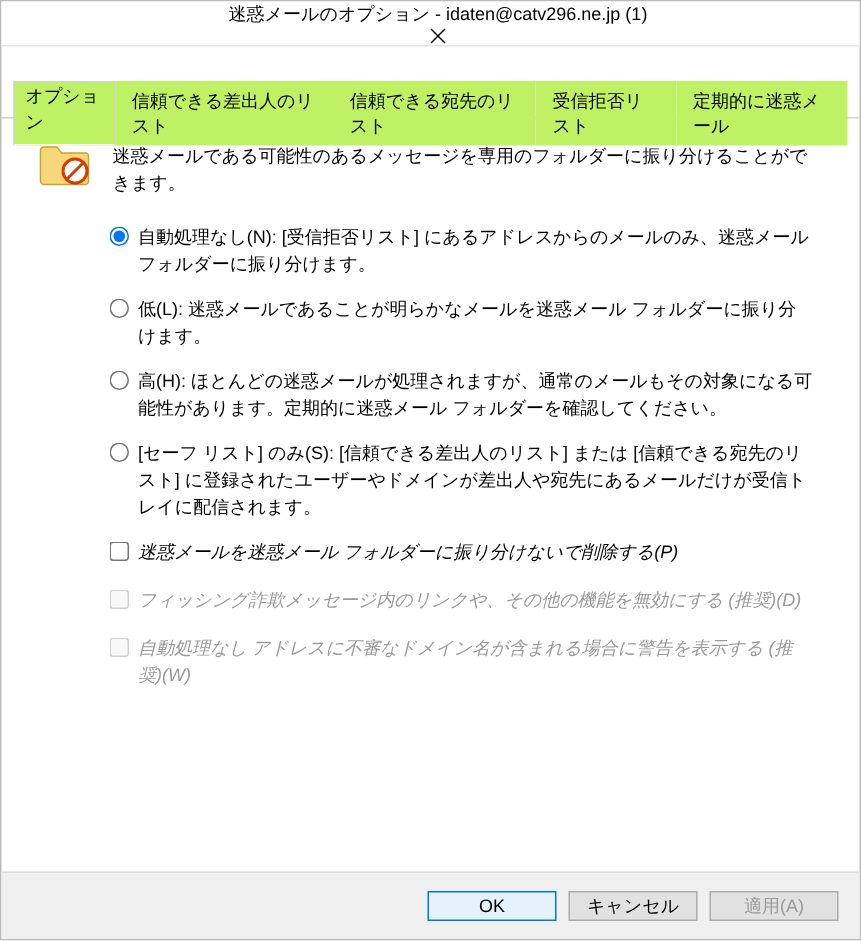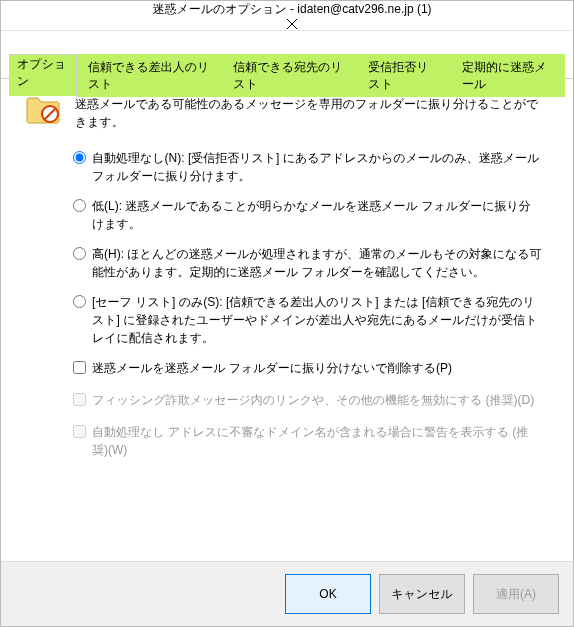--- a/index.html
+++ b/index.html
@@ -108,35 +108,35 @@
     align-items: flex-start;
     gap: 6px;
     margin-bottom: 14px;
     line-height: 1.5;
   }
   .check-item input[type=checkbox] {
     margin: 2px 0 0 0;
     flex-shrink: 0;
   }
   .check-item.disabled label { color: #9a9a9a; }
-  .check-item label { cursor: pointer; }
+  .check-item label { cursor: pointer; font-style: italic; }
   .check-item.disabled label,
   .check-item.disabled input { cursor: default; }
 
   .button-bar {
     border-top: 1px solid #dddddd;
     padding: 12px 14px;
     display: flex;
     justify-content: flex-end;
     gap: 8px;
     background: #f0f0f0;
   }
   .btn {
     min-width: 86px;
-    height: 40px;
+    height: 20px;
     font-size: 12px;
     border: 1px solid #adadad;
     background: #e1e1e1;
     cursor: pointer;
     font-family: inherit;
     text-align: center;
   }
   .btn.default {
     border: 1px solid #0078d7;
     background: #e5f1fb;

